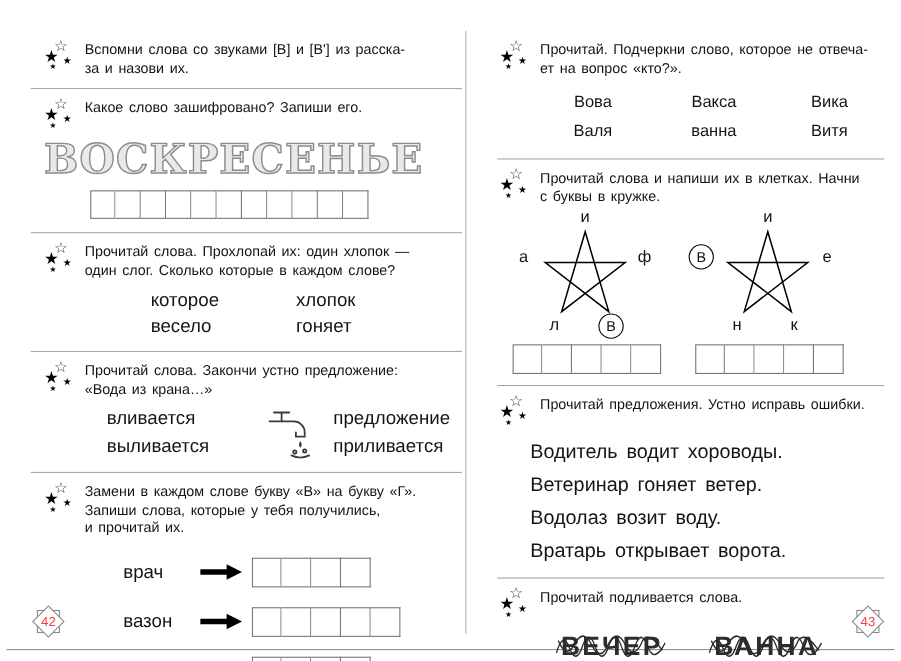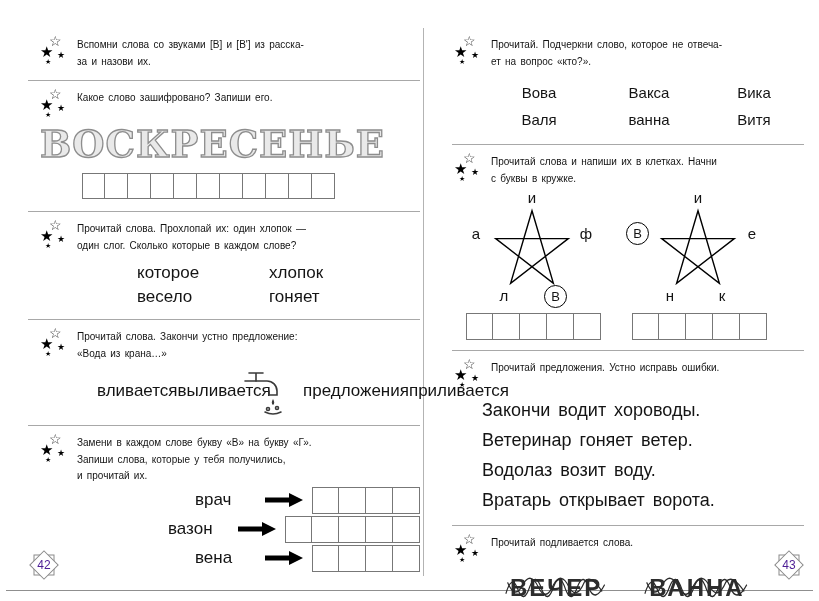--- a/index.html
+++ b/index.html
@@ -10,21 +10,21 @@
 
   .col{position:absolute;top:28px;}
   .col-left{left:28px;width:392px;}
   .col-right{left:452px;width:352px;}
 
   .task{padding:8px 0 10px 12px;border-bottom:1px solid #a8a8a8;}
   .col-right .task{padding-left:2px;}
   .task:last-child{border-bottom:none;}
 
   .instr{display:flex;gap:9px;align-items:flex-start;}
-  .instr-text{font-size:10px;line-height:16.5px;word-spacing:1.5px;padding-top:1px;}
+  .instr-text{font-size:13px;line-height:16.5px;word-spacing:1.5px;padding-top:1px;}
 
   
   .stars-icon{position:relative;width:28px;height:30px;flex:none;}
   .stars-icon span{position:absolute;line-height:1;color:#000;}
   .stars-icon .s-outline{left:9px;top:-2px;font-size:14px;color:#333;}
   .stars-icon .s-big{left:0px;top:8px;font-size:15px;}
   .stars-icon .s-small{left:17px;top:15px;font-size:9px;}
   .stars-icon .s-tiny{left:5px;top:22px;font-size:7px;}
 
   
@@ -37,26 +37,26 @@
   
   .cipher-word{font-family:"DejaVu Serif",serif;font-size:37px;font-weight:bold;line-height:46px;
                letter-spacing:1px;color:#e9e9e9;-webkit-text-stroke:1.3px #8d8d8d;margin:2px 0 6px 0;}
 
   
   .wordgrid2{display:grid;grid-template-columns:132px 120px;margin:7px 0 0 97px;
              font-size:17px;line-height:24px;}
 
   
   .faucet-row{display:flex;align-items:center;margin:5px 0 0 57px;font-size:17px;}
-  .wcol{display:flex;line-height:26px;}
+  .wcol{display:flex;flex-direction:column;line-height:26px;}
   .wcol.first{width:140px;}
   .faucet-svg{margin:0 14px 0 0;flex:none;}
 
   
-  .replace-row{display:flex;align-items:center;margin:2px 0 0 72px;justify-content:flex-end;}
+  .replace-row{display:flex;align-items:center;margin:18px 0 0 72px;}
   .rword{width:70px;font-size:17px;}
   .arrow-svg{margin-right:9px;flex:none;}
 
   
   .wordgrid3{display:grid;grid-template-columns:110px 110px 100px;margin:9px 0 1px 30px;
              font-size:15px;line-height:27px;text-align:center;}
 
   
   .stars-row{display:flex;gap:18px;margin:6px 0 0 6px;}
   .star-fig{position:relative;width:148px;height:116px;}
@@ -80,21 +80,21 @@
   .hidden-words{display:flex;gap:47px;margin:10px 0 0 56px;}
   .hidden-word{position:relative;font-size:24px;font-weight:bold;letter-spacing:2px;color:#2d2d2d;}
   .hidden-word svg{position:absolute;left:-5px;top:-3px;width:calc(100% + 10px);height:calc(100% + 6px);pointer-events:none;}
 
   
   .badge{position:absolute;width:36px;height:36px;}
   .badge-left{left:26px;bottom:18px;}
   .badge-right{right:12px;bottom:18px;}
   .badge svg{position:absolute;left:0;top:0;}
   .badge-num{position:absolute;left:0;top:0;width:36px;height:36px;display:flex;
-             align-items:center;justify-content:center;font-size:12px;color:#4c1d95;text-align:center;}
+             align-items:center;justify-content:center;font-size:12px;color:#ef4444;text-align:center;}
 </style>
 </head>
 <body>
 
 <div class="sheet">
   <div class="divider"></div>
   <div class="bottom-rule"></div>
 
   <div class="col col-left">
 
@@ -184,21 +184,21 @@
           <g stroke="#3a3a3a" fill="none" stroke-width="1.6" stroke-linecap="round">
             <path d="M12 6 h14 M19 6 v8"></path>
             <path d="M8 14 h22 a10 10 0 0 1 10 10 v4 h-8 v-4"></path>
             <path d="M28 45 q8 4 16 0"></path>
             <circle cx="40" cy="41" r="1.5"></circle>
             <circle cx="31" cy="42" r="1.5"></circle>
           </g>
           <path d="M36 32 q2.5 4 0 6 q-2.5 -2 0 -6 z" fill="#3a3a3a"></path>
         </svg>
         <div class="wcol">
-          <span>предложения</span>
+          <span>предложение</span>
           <span>приливается</span>
         </div>
       </div>
     </section>
 
     <section class="task">
       <div class="instr">
         <span class="stars-icon">
           <span class="s-outline">☆</span>
           <span class="s-big">★</span>
@@ -340,21 +340,21 @@
           <span class="s-outline">☆</span>
           <span class="s-big">★</span>
           <span class="s-small">★</span>
           <span class="s-tiny">★</span>
         </span>
         <div class="instr-text">
           <div>Прочитай предложения. Устно исправь ошибки.</div>
         </div>
       </div>
       <div class="sentences">
-        <div>Закончи водит хороводы.</div>
+        <div>Водитель водит хороводы.</div>
         <div>Ветеринар гоняет ветер.</div>
         <div>Водолаз возит воду.</div>
         <div>Вратарь открывает ворота.</div>
       </div>
     </section>
 
     <section class="task">
       <div class="instr">
         <span class="stars-icon">
           <span class="s-outline">☆</span>

